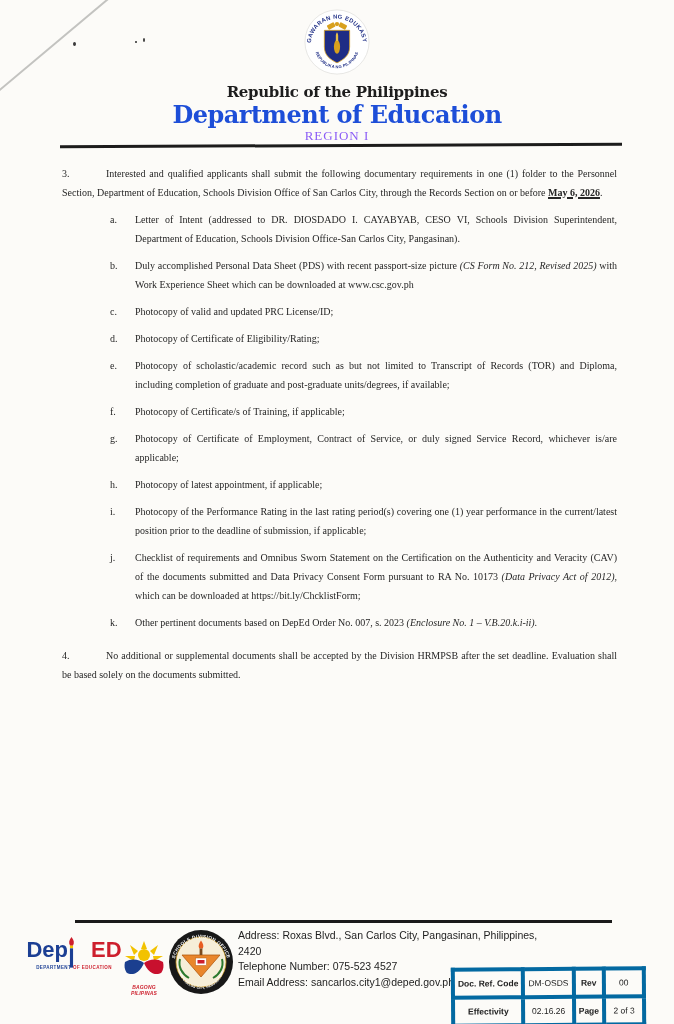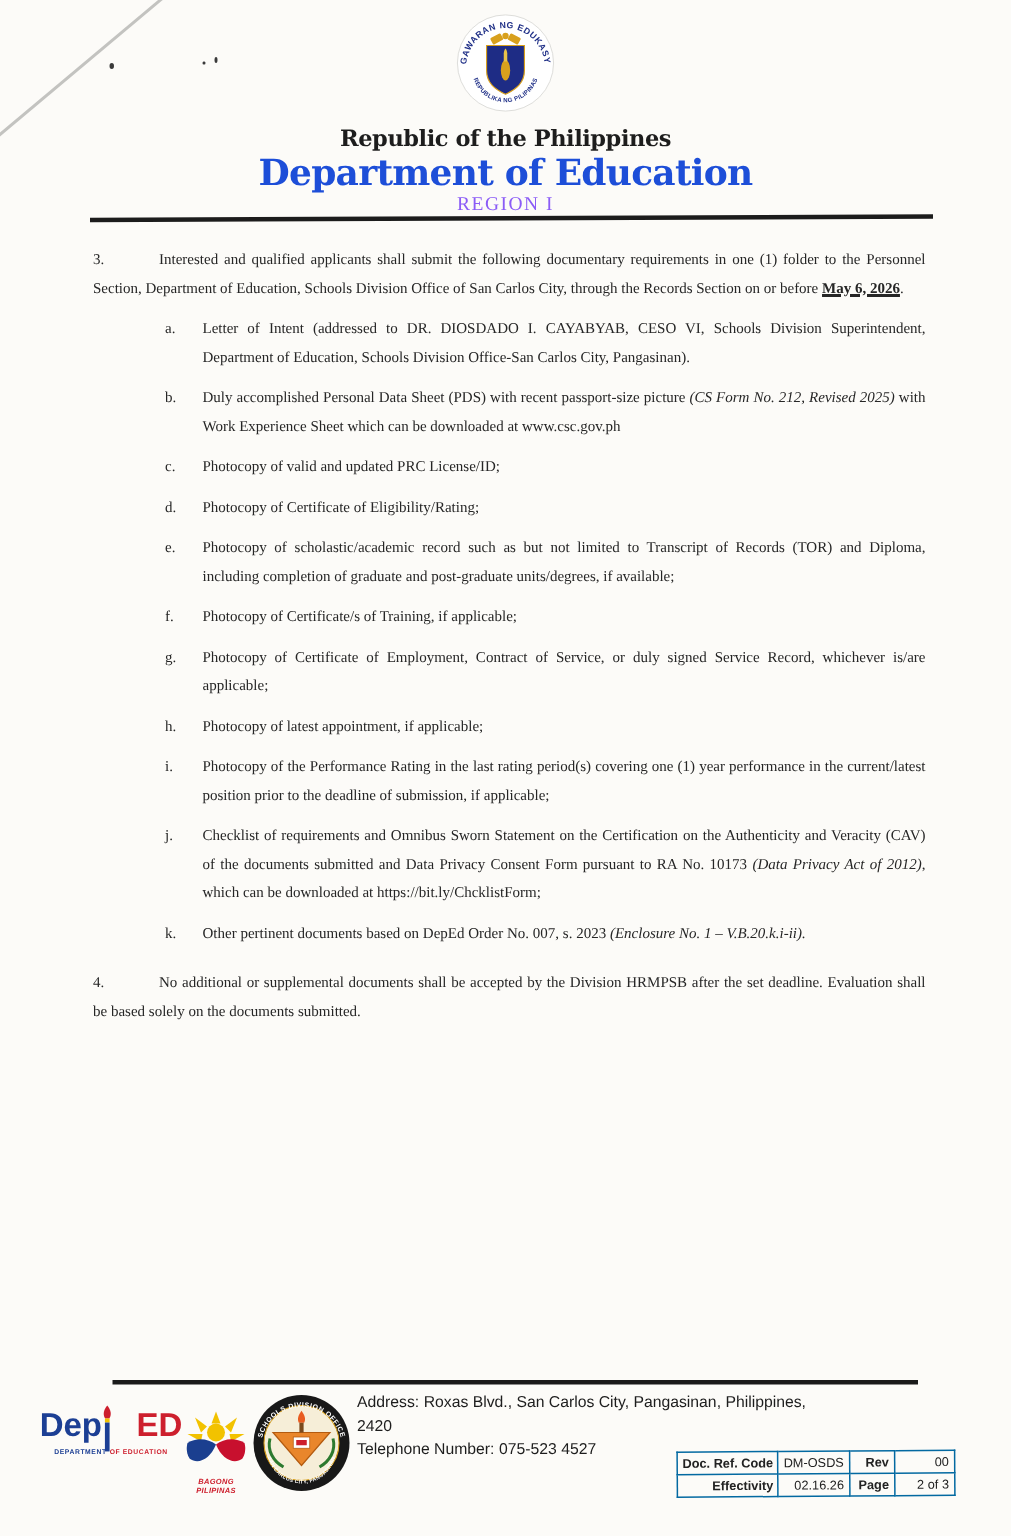--- a/index.html
+++ b/index.html
@@ -56,21 +56,21 @@
   .bagong-logo { position:absolute; left:120px; top:20px; width:48px; text-align:center;
     font-family:"Liberation Sans", sans-serif; }
   .bagong-caption { margin-top:0; font-size:5px; font-weight:700; font-style:italic; color:#cd1f2d; letter-spacing:0.2px; }
   .sdo-seal { position:absolute; left:168px; top:9px; width:66px; height:66px; }
   .contact { position:absolute; left:238px; top:8px; width:300px;
     font-family:"Liberation Sans", sans-serif; font-size:10.5px; line-height:15.5px; color:#1d1d1d; }
   .contact b { margin-right:3px; }
   .docref { position:absolute; left:451px; top:47px; border-collapse:collapse;
     font-family:"Liberation Sans", sans-serif; font-size:8.5px; color:#222;
     transform:rotate(-0.4deg); }
-  .docref td { border:1px solid #0369a1; padding:1px 3px; text-align:right; height:15px; }
+  .docref td { border:4px solid #0369a1; padding:1px 3px; text-align:center; height:28px; }
   .docref td.lbl { font-weight:700; }
   .c0 { min-width:62px; } .c1 { min-width:44px; } .c2 { min-width:30px; } .c3 { min-width:40px; }
 </style>
 </head>
 <body>
 
 <div class="page">
 
   <div class="crease"></div>
   <div class="speck sp1"></div>
@@ -219,20 +219,21 @@
       </g>
       <g stroke="#2d7a2f" stroke-width="2" fill="none">
         <path d="M 12,30 C 10,38 14,45 21,49"></path>
         <path d="M 54,30 C 56,38 52,45 45,49"></path>
       </g>
     </svg>
 
     <div class="contact">
       <div><b>Address:</b><span>Roxas Blvd., San Carlos City, Pangasinan, Philippines, 2420</span></div>
       <div><b>Telephone Number:</b><span>075-523 4527</span></div>
+      <div><b>Email Address:</b><span>sancarlos.city1@deped.gov.ph</span></div>
     </div>
 
     <table class="docref">
       <tbody>
           <tr>
         <td class="lbl c0">Doc. Ref. Code</td>
         <td class="c1">DM-OSDS</td>
         <td class="lbl c2">Rev</td>
         <td class="c3">00</td>
       </tr>

